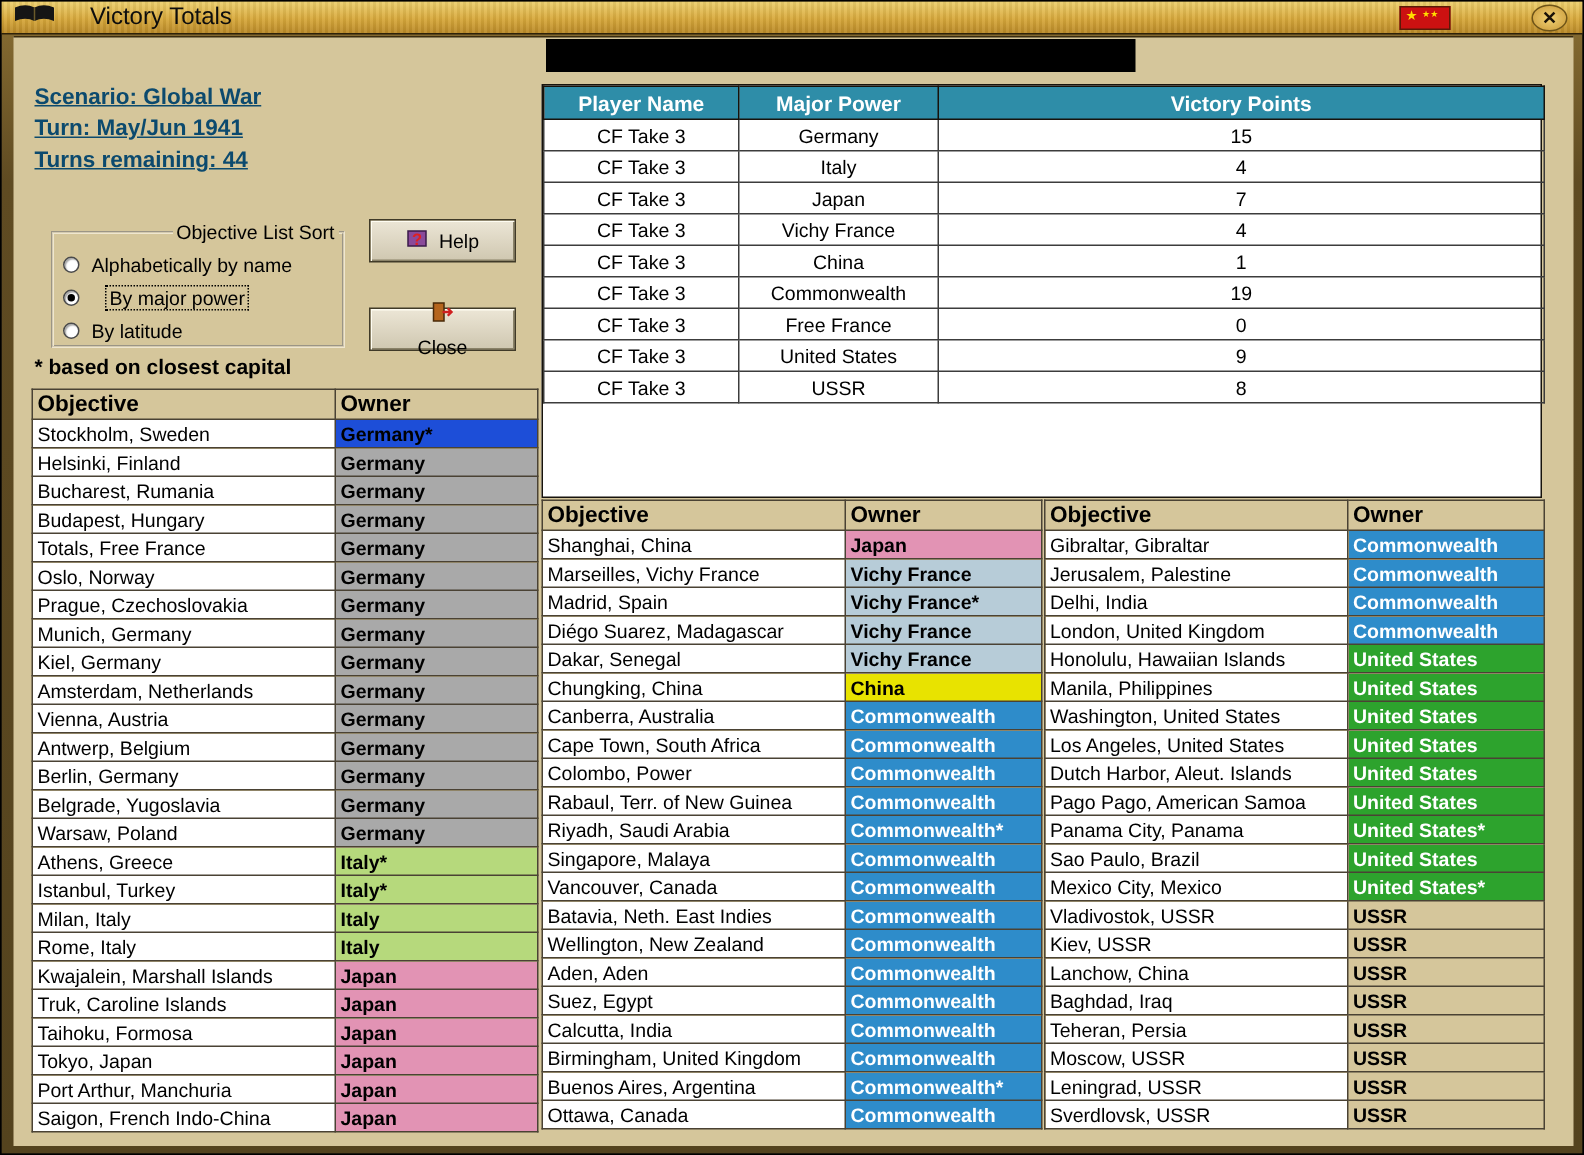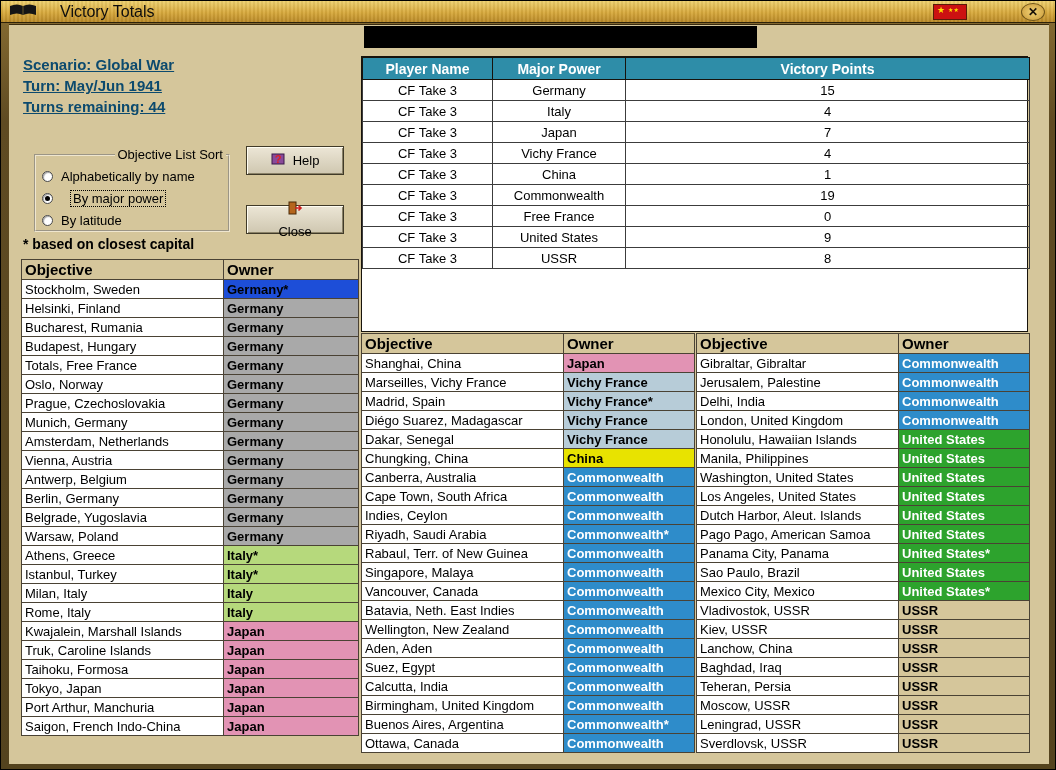--- a/index.html
+++ b/index.html
@@ -250,20 +250,24 @@
           </tr>
           <tr>
             <td class="obj-name">Prague, Czechoslovakia</td>
             <td class="obj-owner" style="background-color: rgb(169, 169, 169); color: rgb(0, 0, 0);">Germany</td>
           </tr>
           <tr>
             <td class="obj-name">Munich, Germany</td>
             <td class="obj-owner" style="background-color: rgb(169, 169, 169); color: rgb(0, 0, 0);">Germany</td>
           </tr>
           <tr>
+            <td class="obj-name">Kiel, Germany</td>
+            <td class="obj-owner" style="background-color: rgb(169, 169, 169); color: rgb(0, 0, 0);">Germany</td>
+          </tr>
+          <tr>
             <td class="obj-name">Amsterdam, Netherlands</td>
             <td class="obj-owner" style="background-color: rgb(169, 169, 169); color: rgb(0, 0, 0);">Germany</td>
           </tr>
           <tr>
             <td class="obj-name">Vienna, Austria</td>
             <td class="obj-owner" style="background-color: rgb(169, 169, 169); color: rgb(0, 0, 0);">Germany</td>
           </tr>
           <tr>
             <td class="obj-name">Antwerp, Belgium</td>
             <td class="obj-owner" style="background-color: rgb(169, 169, 169); color: rgb(0, 0, 0);">Germany</td>
@@ -361,30 +365,30 @@
           </tr>
           <tr>
             <td class="obj-name">Canberra, Australia</td>
             <td class="obj-owner" style="background-color: rgb(46, 140, 202); color: rgb(255, 255, 255);">Commonwealth</td>
           </tr>
           <tr>
             <td class="obj-name">Cape Town, South Africa</td>
             <td class="obj-owner" style="background-color: rgb(46, 140, 202); color: rgb(255, 255, 255);">Commonwealth</td>
           </tr>
           <tr>
-            <td class="obj-name">Indies, Ceylon</td>
+            <td class="obj-name">Colombo, Power</td>
+            <td class="obj-owner" style="background-color: rgb(46, 140, 202); color: rgb(255, 255, 255);">Commonwealth</td>
+          </tr>
+          <tr>
+            <td class="obj-name">Rabaul, Terr. of New Guinea</td>
             <td class="obj-owner" style="background-color: rgb(46, 140, 202); color: rgb(255, 255, 255);">Commonwealth</td>
           </tr>
           <tr>
             <td class="obj-name">Riyadh, Saudi Arabia</td>
             <td class="obj-owner" style="background-color: rgb(46, 140, 202); color: rgb(255, 255, 255);">Commonwealth*</td>
-          </tr>
-          <tr>
-            <td class="obj-name">Rabaul, Terr. of New Guinea</td>
-            <td class="obj-owner" style="background-color: rgb(46, 140, 202); color: rgb(255, 255, 255);">Commonwealth</td>
           </tr>
           <tr>
             <td class="obj-name">Singapore, Malaya</td>
             <td class="obj-owner" style="background-color: rgb(46, 140, 202); color: rgb(255, 255, 255);">Commonwealth</td>
           </tr>
           <tr>
             <td class="obj-name">Vancouver, Canada</td>
             <td class="obj-owner" style="background-color: rgb(46, 140, 202); color: rgb(255, 255, 255);">Commonwealth</td>
           </tr>
           <tr>

